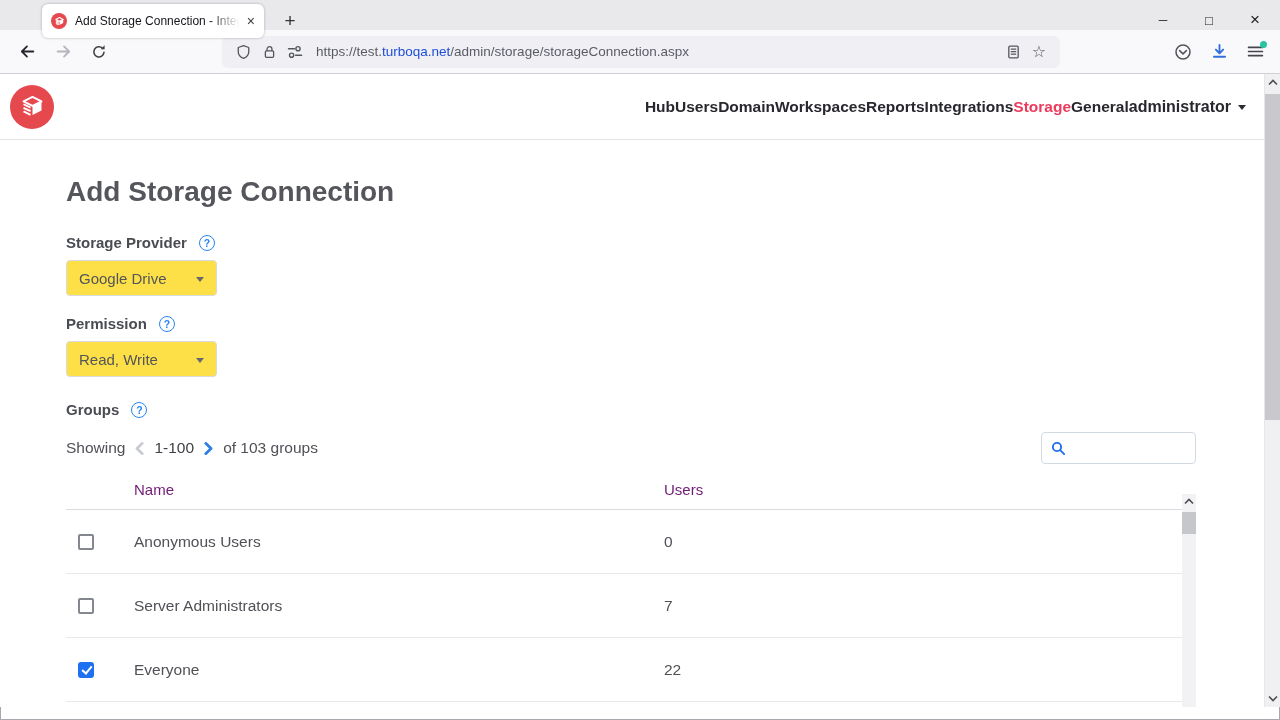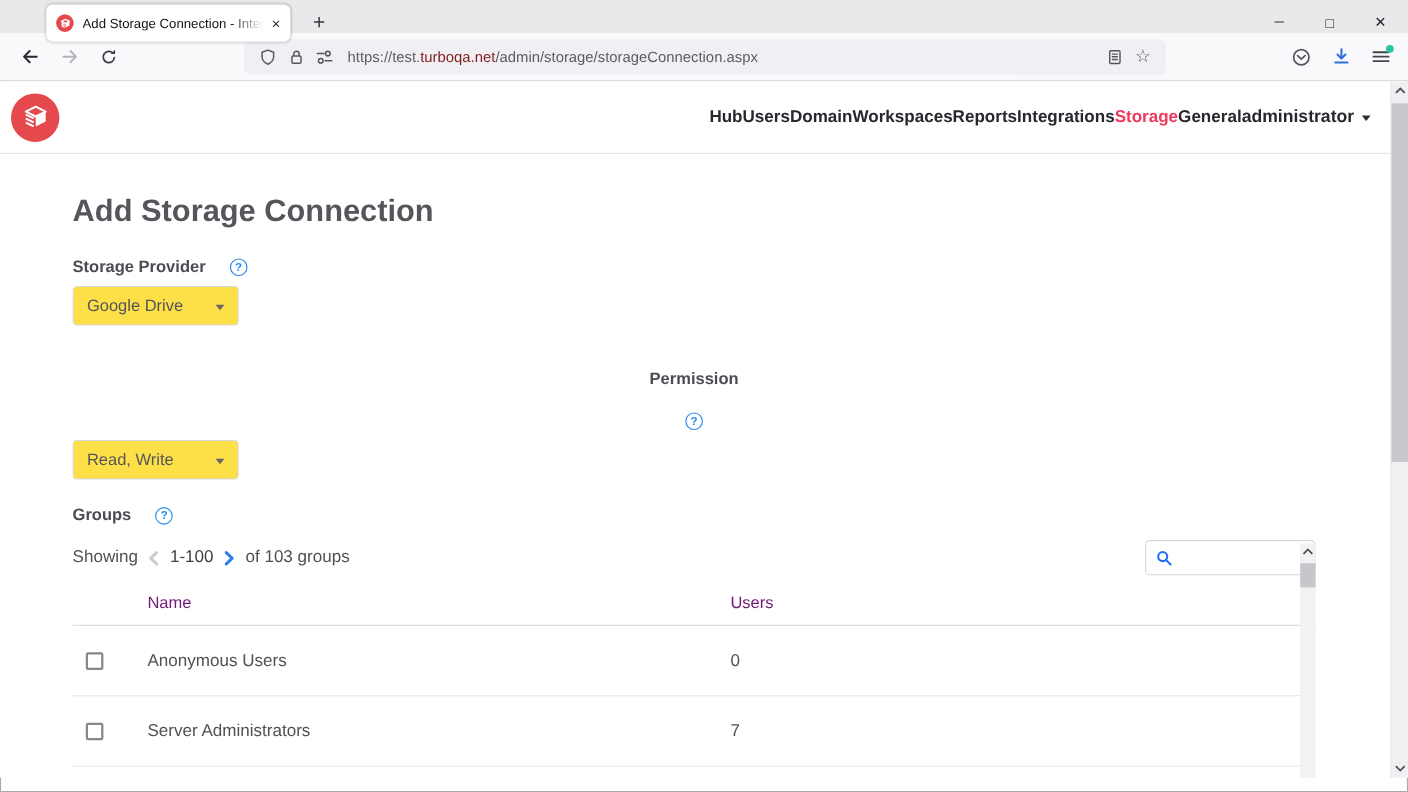--- a/index.html
+++ b/index.html
@@ -27,44 +27,44 @@
   .win-btn.max { font-size:13px; }
 
   .toolbar { height:44px; background:#f9f9fb; border-bottom:1px solid #cfcfd5;
              display:flex; align-items:center; padding:0 12px; }
   .tool-btn { width:30px; height:30px; display:flex; align-items:center; justify-content:center; flex:none; }
   .toolbar .nav-group { display:flex; gap:6px; }
   .urlbar { margin-left:108px; width:838px; height:32px; background:#f0f0f4; border-radius:6px;
             display:flex; align-items:center; padding:0 8px; flex:none; }
   .urlbar .tool-btn { width:26px; height:26px; }
   .url-text { margin-left:8px; font-size:13.5px; color:#5b5b66; white-space:nowrap; overflow:hidden; flex:1; }
-  .url-domain { color:#7f1d1d; }
+  .url-domain { color:#1d4ed8; }
   .star-glyph { font-size:16px; color:#55555e; line-height:1; }
   .right-tools { display:flex; gap:6px; margin-left:108px; }
   .menu-wrap { position:relative; }
   .menu-dot { position:absolute; right:3px; top:4px; width:7px; height:7px; border-radius:50%; background:#2ac3a2; }
 
   
   .viewport { position:relative; height:633px; background:#fff; overflow:hidden; }
   .site-header { height:66px; border-bottom:1px solid #e4e4e8; display:flex; align-items:center;
                  padding:0 34px 0 10px; }
   .logo { width:44px; height:44px; border-radius:50%; background:#e5484d; display:flex;
           align-items:center; justify-content:center; flex:none; }
   .nav { margin-left:auto; display:flex; align-items:center; }
   .nav-link { font-size:15.5px; font-weight:700; color:#27272d; white-space:nowrap; }
   .nav-link.active { color:#ee3a5c; }
   .user { font-size:16px; font-weight:700; color:#27272d; display:flex; align-items:center; gap:7px; }
   .caret-down { width:0; height:0; border-left:4.5px solid transparent; border-right:4.5px solid transparent;
                 border-top:5px solid #2c2c32; margin-top:2px; }
 
   .content { padding:0 84px 0 66px; }
   .page-title { margin-top:36px; font-size:28px; font-weight:700; color:#55565c; }
-  .field-label { margin-top:26px; display:flex; align-items:center; gap:22px;
+  .field-label { margin-top:26px; display:flex; align-items:center; gap:12px;
                  font-size:15px; font-weight:700; color:#4a4c52; }
-  .field-label.mt-lg { margin-top:40px;flex-direction:column; }
+  .field-label.mt-lg { margin-top:19px; }
   .field-label.mt-md { margin-top:24px; }
   .help { width:16px; height:16px; border:1.5px solid #2787f0; border-radius:50%; color:#2787f0;
           font-size:10.5px; font-weight:700; display:flex; align-items:center; justify-content:center; flex:none; }
   .select { margin-top:9px; width:151px; height:36px; border:1px solid #d9dade; border-radius:4px;
             background:#fde047; display:flex; align-items:center; padding:0 12px; font-size:15px; color:#53555a;
             position:relative; }
   .select .sel-caret { position:absolute; right:12px; top:16px; width:0; height:0;
             border-left:4.5px solid transparent; border-right:4.5px solid transparent; border-top:5px solid #66686e; }
 
   .list-bar { margin-top:14px; display:flex; align-items:center; }

